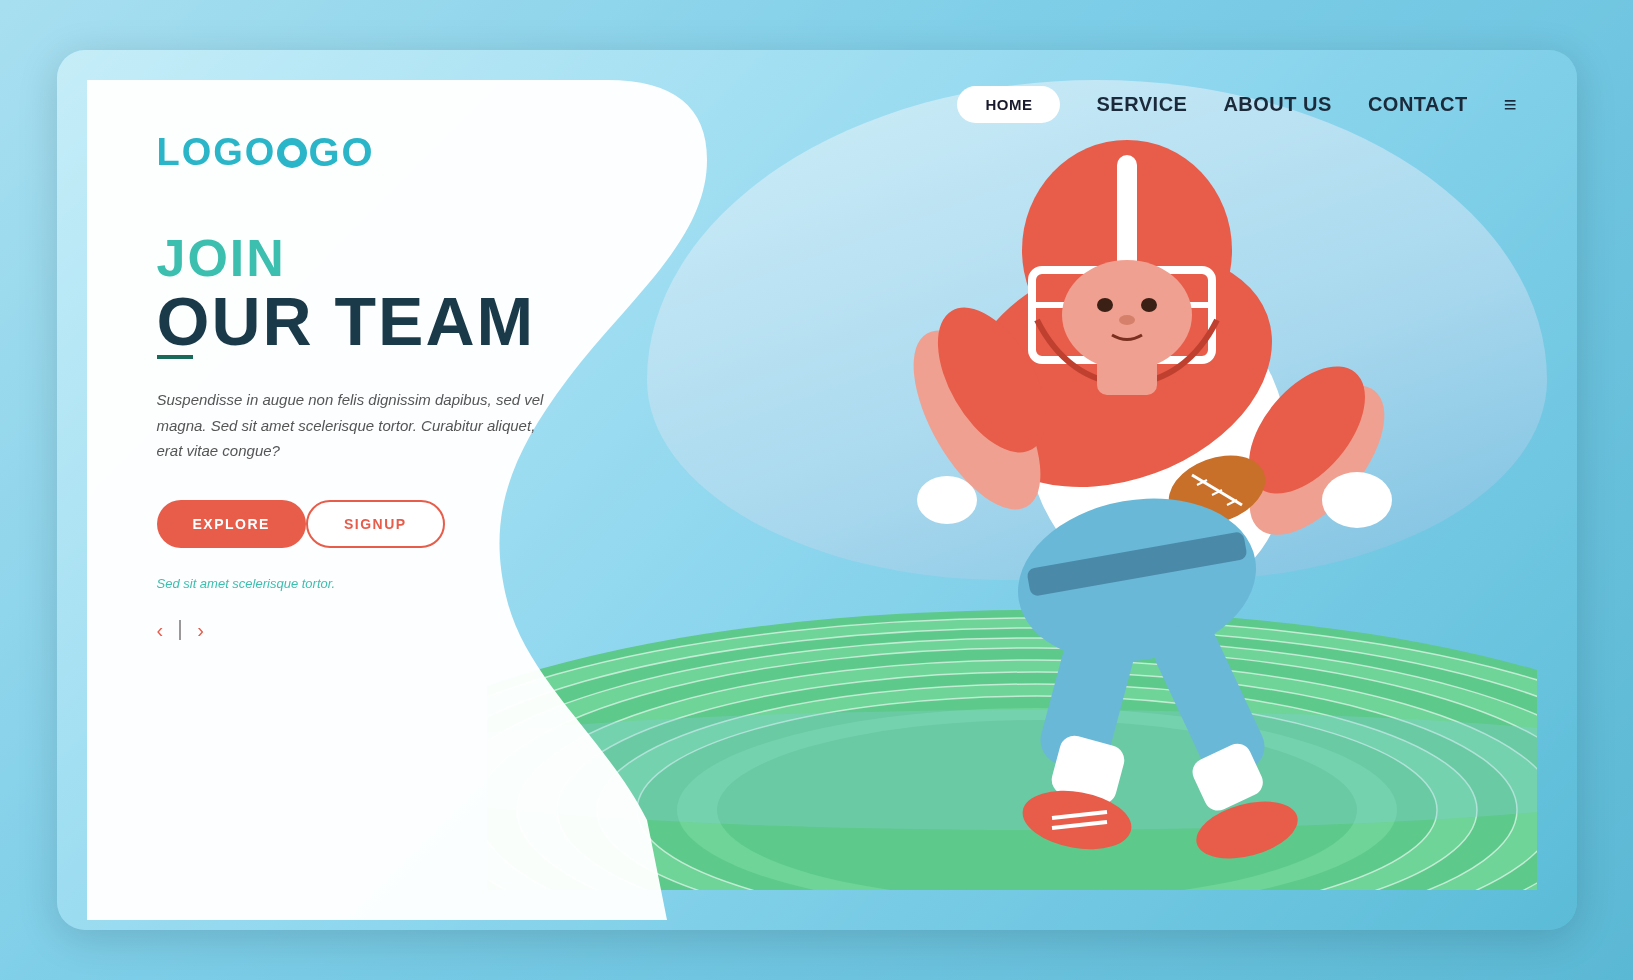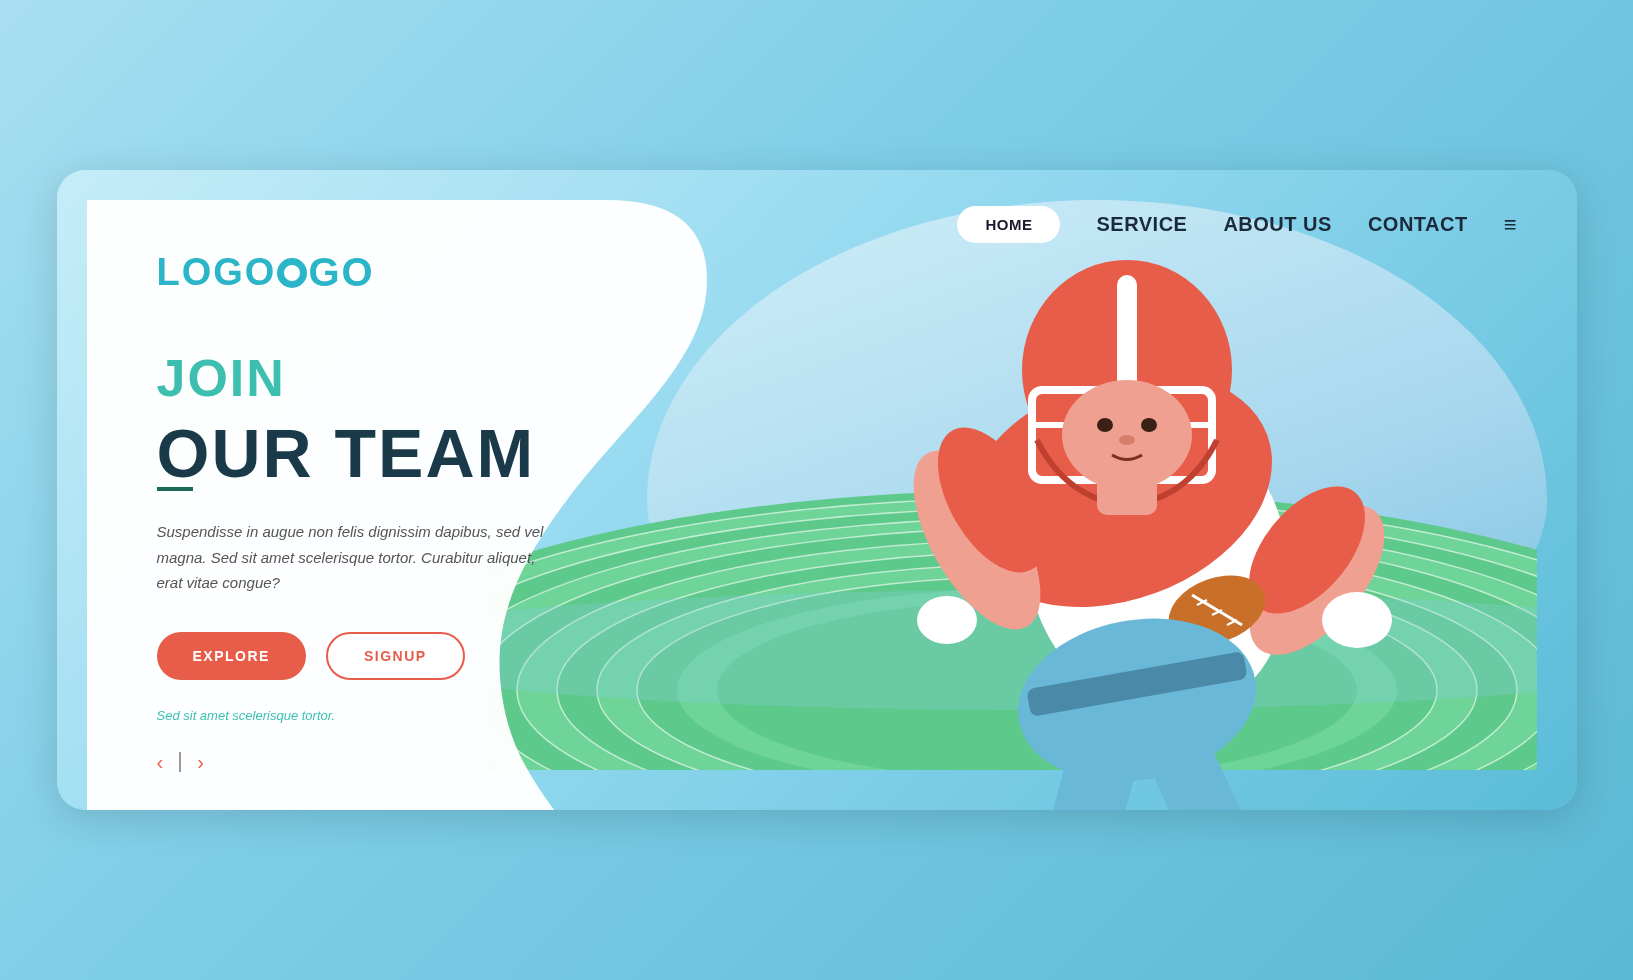--- a/index.html
+++ b/index.html
@@ -10,21 +10,21 @@
       background: linear-gradient(135deg, #a8dff0 0%, #7ecee8 40%, #5bb8d4 100%);
       display: flex;
       align-items: center;
       justify-content: center;
       font-family: 'Arial', sans-serif;
       overflow: hidden;
     }
 
     .outer-card {
       width: 1520px;
-      height: 640px;
+      height: 880px;
       background: linear-gradient(135deg, #c5edf8 0%, #8dd6ee 50%, #5bbcd8 100%);
       border-radius: 28px;
       position: relative;
       overflow: hidden;
       box-shadow: 0 8px 40px rgba(0,0,0,0.15);
     }
 
     
     .nav {
       position: absolute;
@@ -78,21 +78,21 @@
       z-index: 10;
       width: 500px;
     }
 
     .join-text {
       font-size: 52px;
       font-weight: 800;
       color: #3dbfb0;
       line-height: 1.1;
       letter-spacing: 2px;
-      margin-bottom: 12px;
+      margin-bottom: 0;
     }
 
     .our-team-text {
       font-size: 68px;
       font-weight: 900;
       color: #1a3a4a;
       line-height: 1.0;
       letter-spacing: 2px;
     }
 
@@ -107,21 +107,20 @@
       font-size: 15px;
       color: #555;
       line-height: 1.7;
       font-style: italic;
       margin-bottom: 36px;
       max-width: 400px;
     }
 
     .buttons {
       display: flex;
-      gap: 20px;
       margin-bottom: 28px;
     }
 
     .btn-explore {
       background: #e85c4a;
       color: white;
       border: none;
       border-radius: 30px;
       padding: 14px 36px;
       font-size: 14px;

